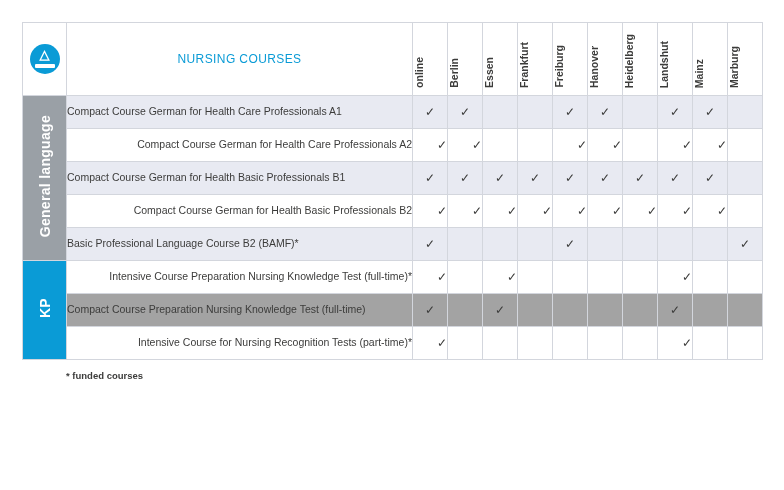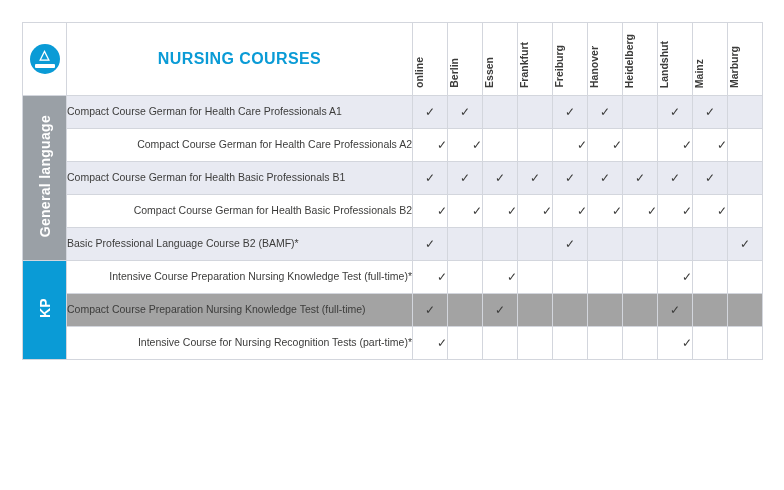--- a/index.html
+++ b/index.html
@@ -63,22 +63,22 @@
     position: absolute;
     left: 5px;
     right: 5px;
     bottom: 6px;
     height: 4px;
     background: #ffffff;
     border-radius: 1px;
   }
   .hdr-title {
     padding: 10px 14px;
-    font-size: 16px;
-    font-weight: bold;
+    font-size: 12px;
+    font-weight: normal;
     letter-spacing: 0.4px;
     color: #0a9bd6;
     background: #ffffff;
   }
   .hdr-city {
     width: 35px;
     background: #ffffff;
     height: 72px;
     position: relative;
   }
@@ -312,13 +312,14 @@
           <td class="mark"></td>
           <td class="mark"></td>
           <td class="mark"></td>
           <td class="mark">✓</td>
           <td class="mark"></td>
           <td class="mark"></td>
         </tr>
       </tbody>
   </table>
 
+  <div class="footnote">* funded courses</div>
 </div>
 
 </body></html>

